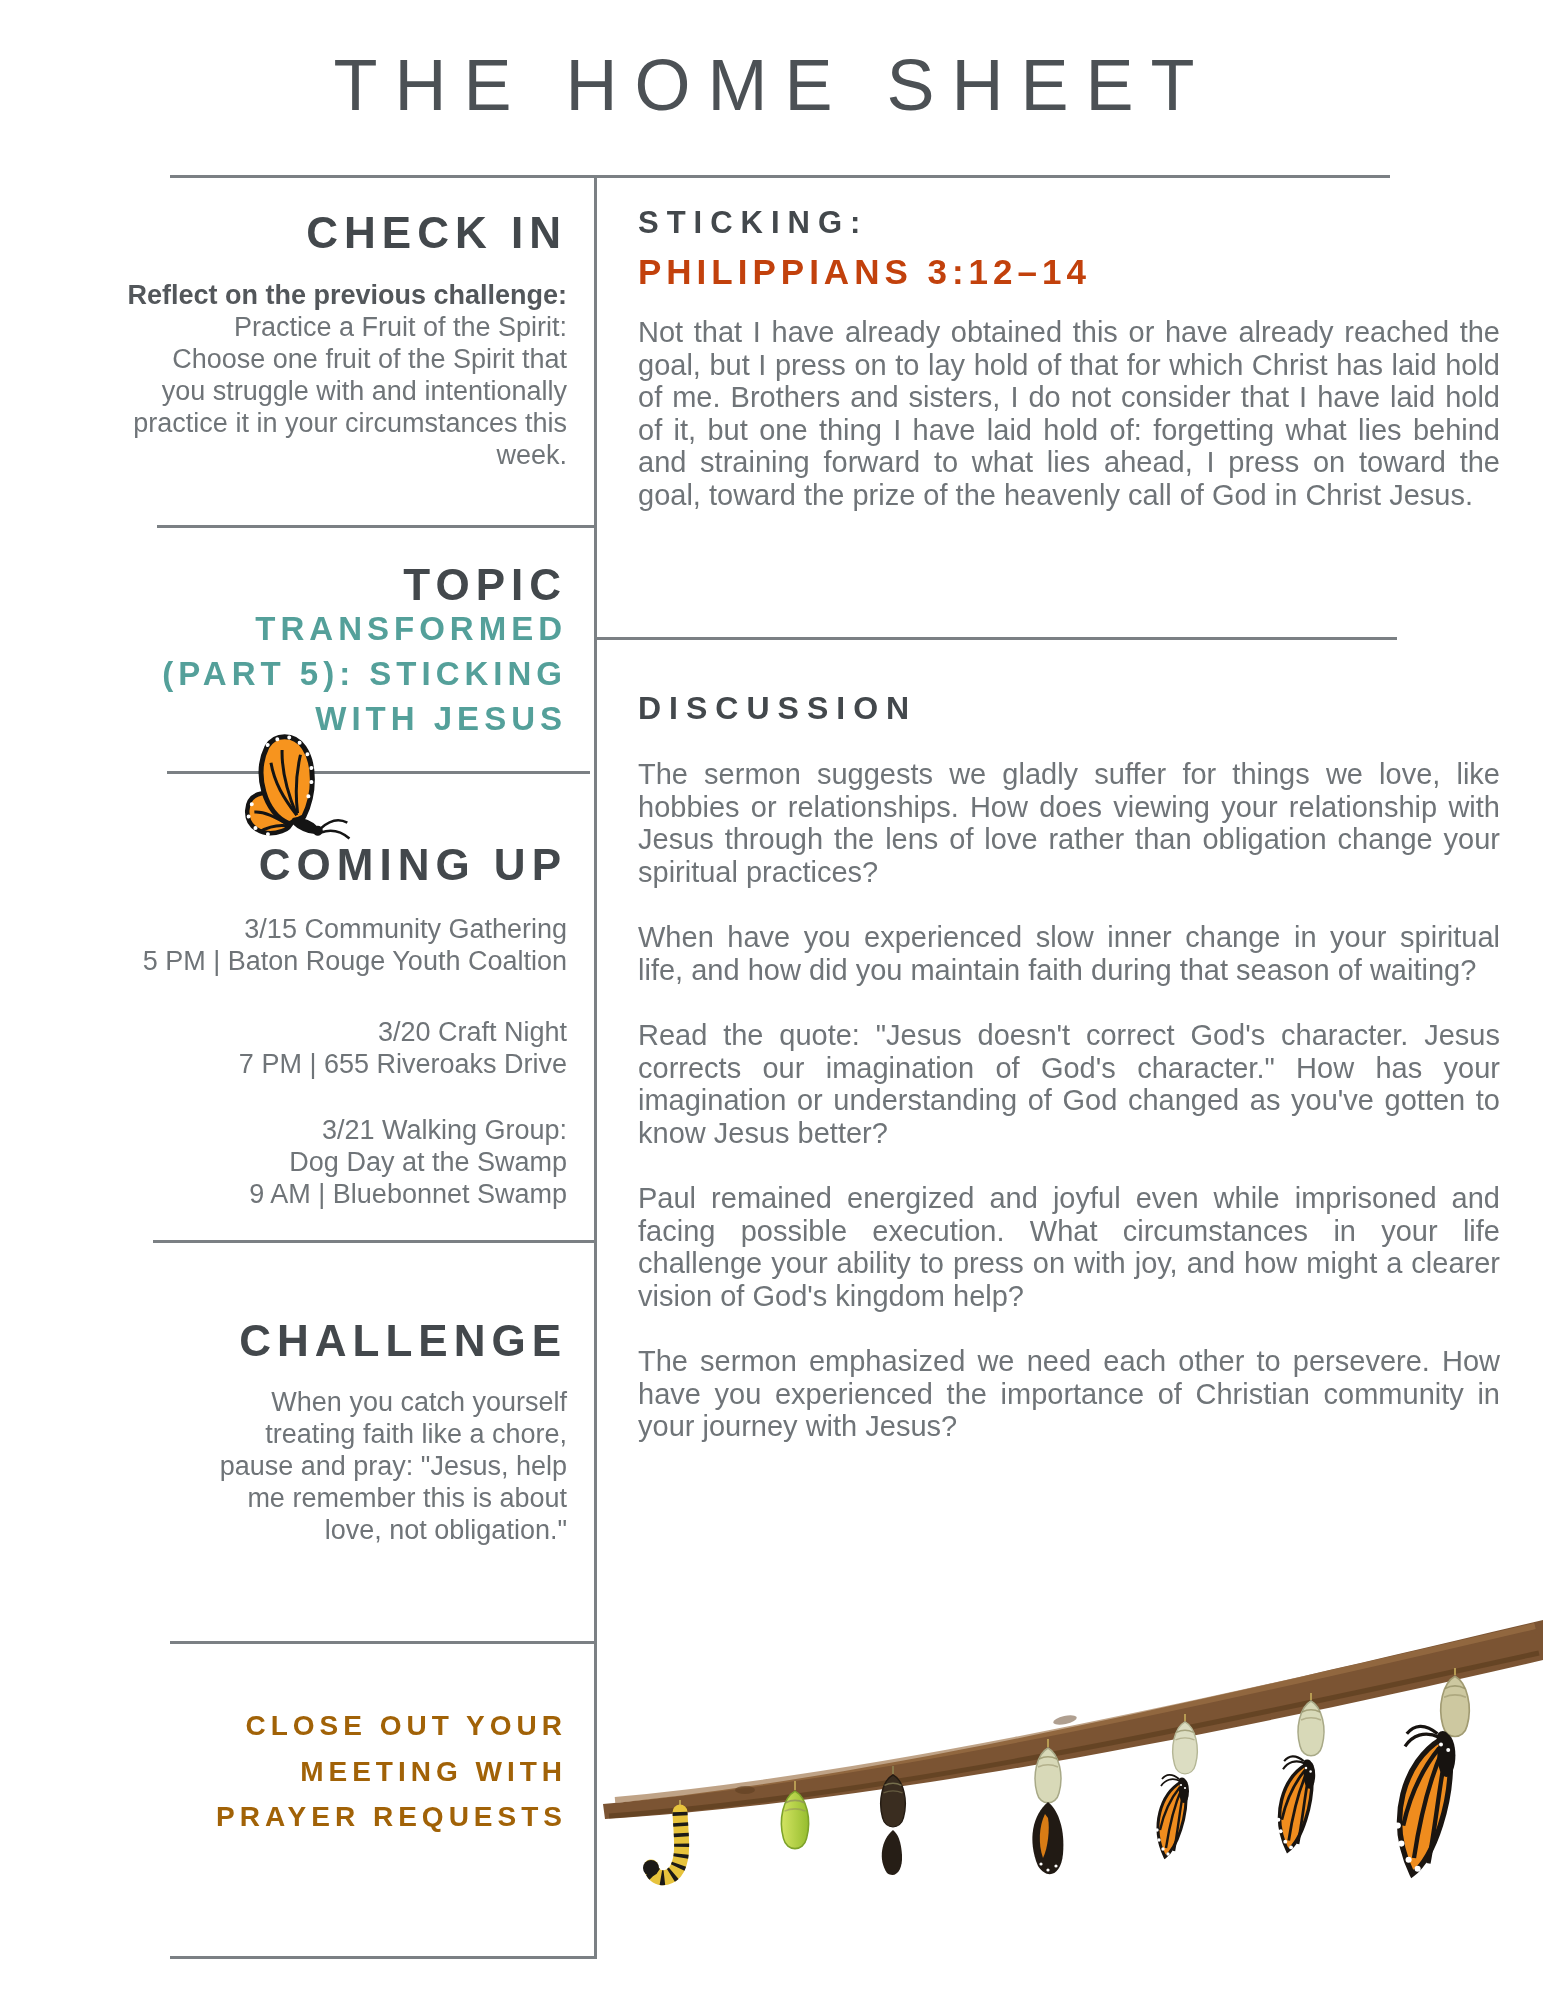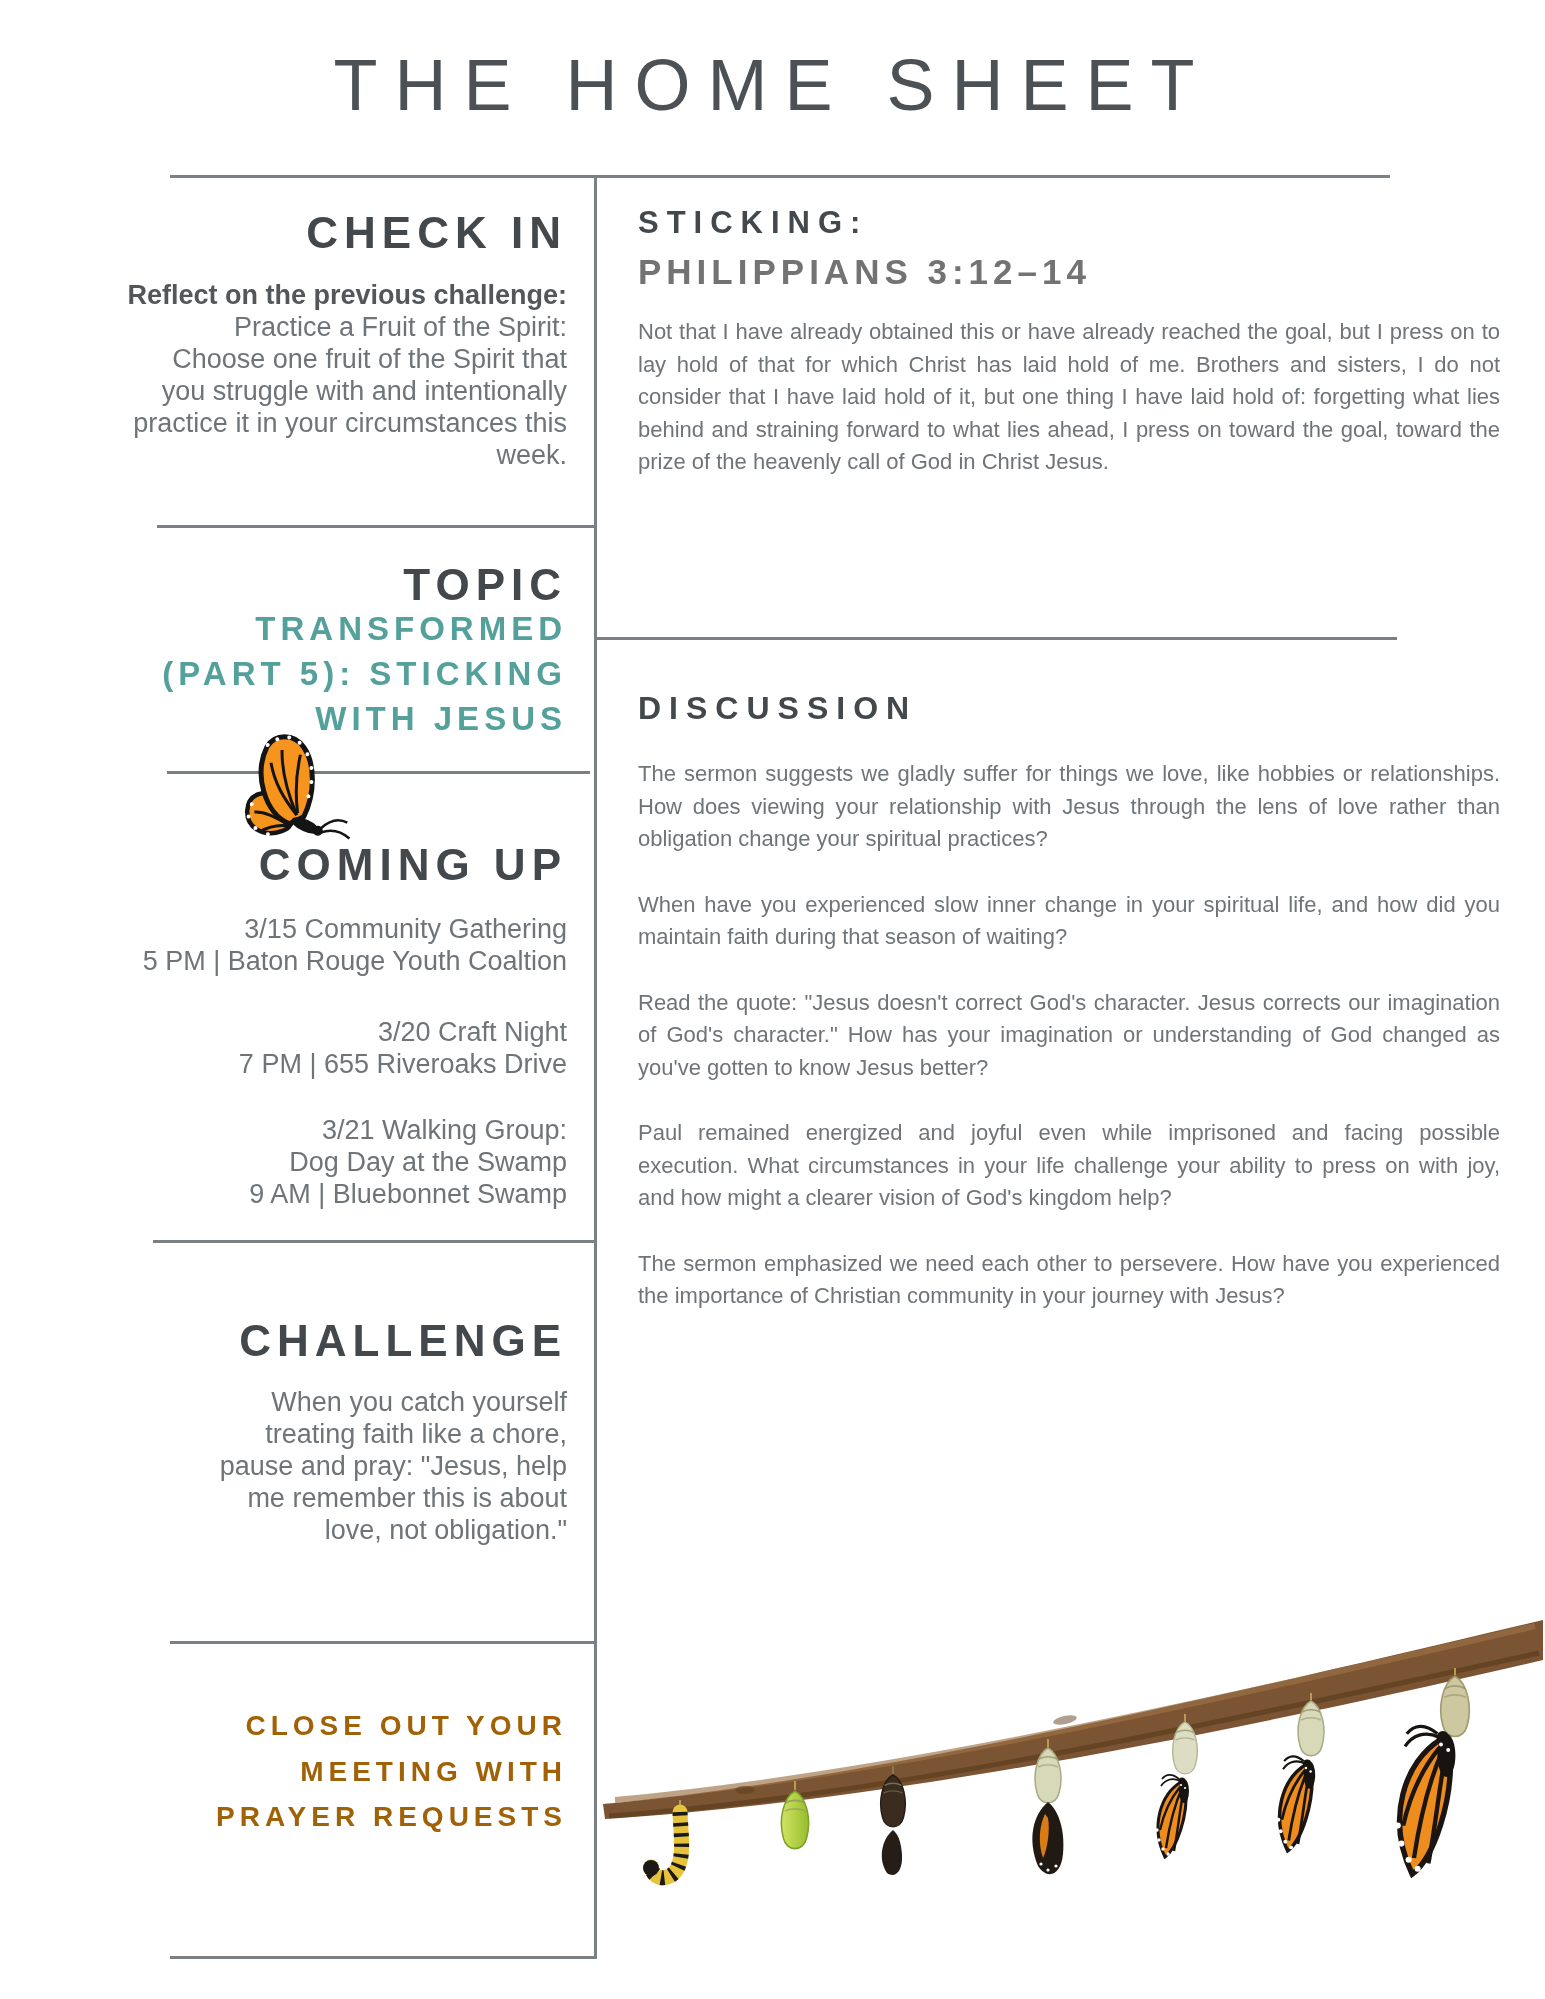--- a/index.html
+++ b/index.html
@@ -16,23 +16,23 @@
   .h-dark{font-size:44px;font-weight:700;letter-spacing:6px;color:#43484c;}
   .h-teal{font-size:33px;font-weight:700;letter-spacing:5px;color:#54a09a;line-height:45px;}
   .body-l{font-size:27px;line-height:32px;color:#6f7478;}
   .lead-bold{font-weight:700;color:#53575b;}
 
   .closeout{font-size:28px;font-weight:700;letter-spacing:5px;color:#a16207;line-height:45.5px;}
 
   
   .rcol{position:absolute;left:638px;width:862px;}
   .h-script{font-size:31px;font-weight:700;letter-spacing:8px;color:#43484c;}
-  .h-ref{font-size:35px;font-weight:700;letter-spacing:5px;color:#737373;}
+  .h-ref{font-size:35px;font-weight:700;letter-spacing:5px;color:#c2410c;}
   .h-disc{font-size:32px;font-weight:700;letter-spacing:8px;color:#43484c;}
-  .body-r{font-size:22px;line-height:32.5px;color:#6f7478;text-align:justify;}
+  .body-r{font-size:29px;line-height:32.5px;color:#6f7478;text-align:justify;}
   .body-r p{margin:0 0 33px 0;}
 
   .butterfly{position:absolute;left:243px;top:731px;width:110px;height:120px;transform:rotate(-4deg);}
   .photo{position:absolute;left:595px;top:1590px;width:950px;height:409px;}
 </style>
 </head>
 <body>
 
 <div class="page">
 

